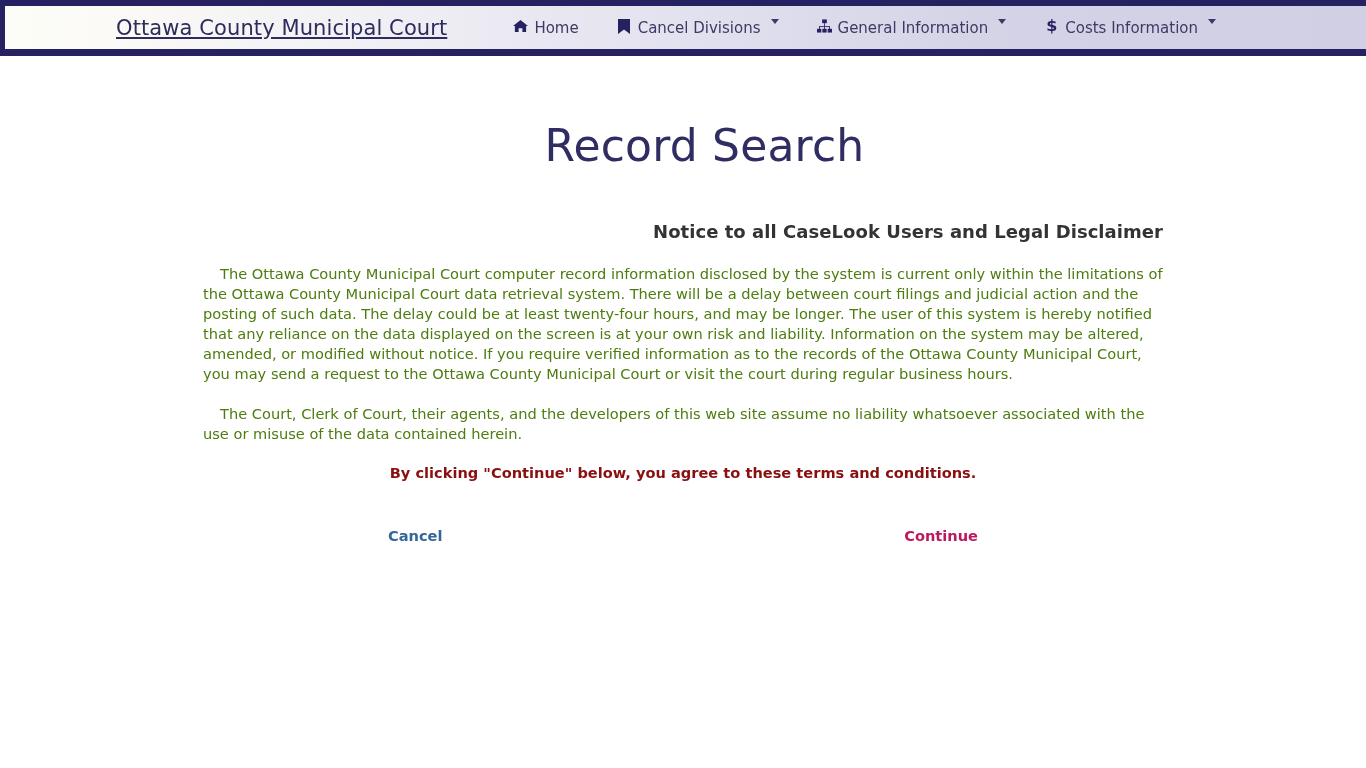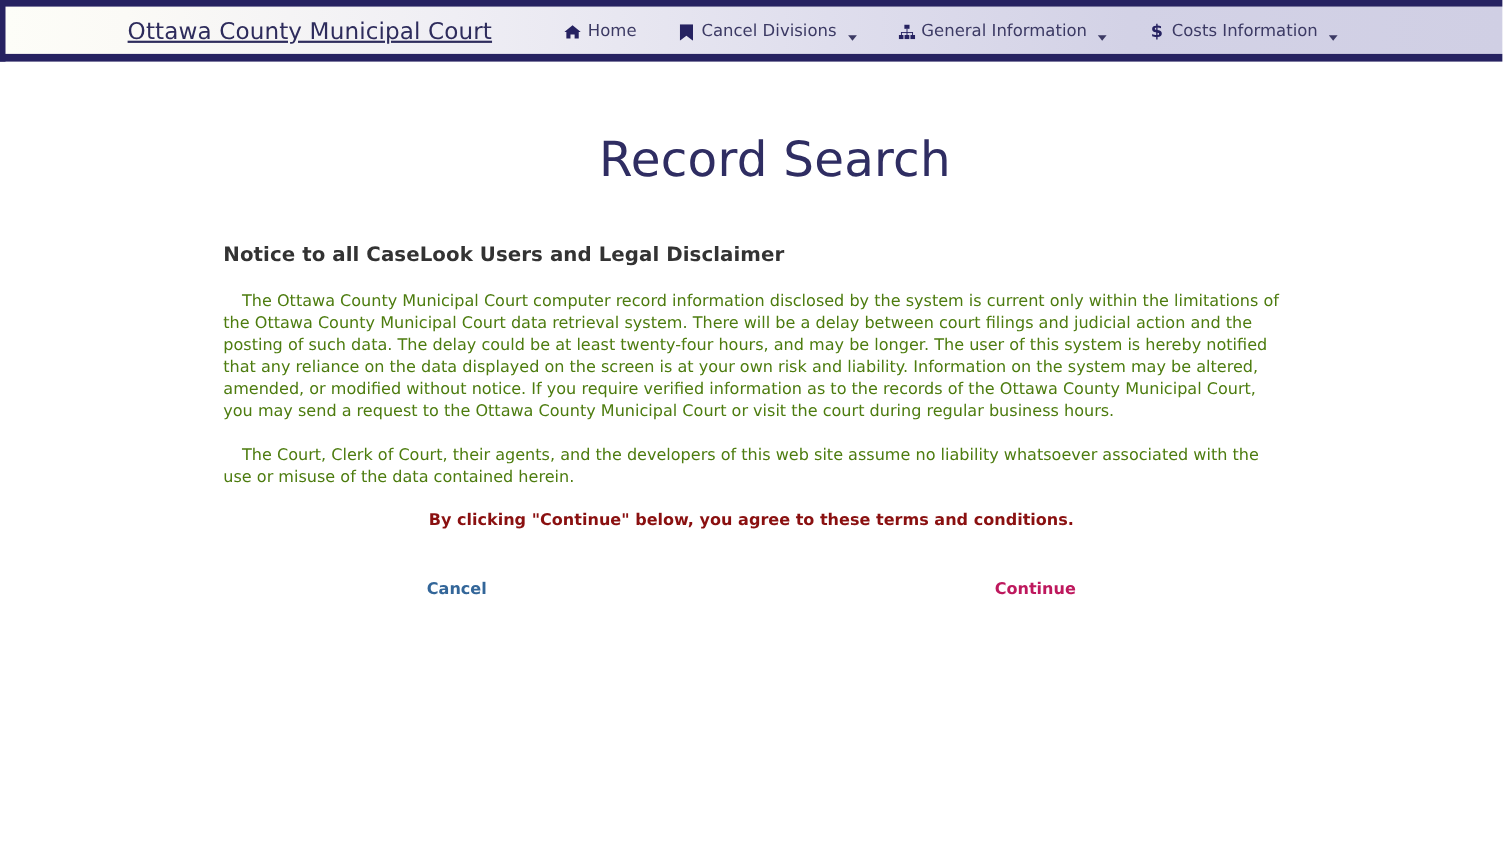--- a/index.html
+++ b/index.html
@@ -46,21 +46,21 @@
   .nav-items {
     display: flex;
     align-items: center;
     margin-left: auto;
     margin-right: 131px;
     gap: 0px;
   }
 
   .nav-item {
     display: flex;
-    align-items: flex-end;
+    align-items: flex-start;
     gap: 6px;
     color: #3c3a64;
     font-size: 15px;
     white-space: nowrap;
     padding: 0 19px;
     cursor: pointer;
     text-decoration: none;
   }
 
   .nav-icon {
@@ -100,21 +100,21 @@
     padding-left: 43px;
   }
 
   .panel {
     width: 960px;
     margin: 0 auto;
     padding-top: 48px;
   }
 
   .notice-heading {
-    text-align: left;
+    text-align: right;
     font-size: 18px;
     font-weight: bold;
     color: #333333;
     margin: 0 0 22px 0;
     letter-spacing: 0.05px;
   }
 
   .body-text {
     font-size: 14.6px;
     line-height: 20px;

